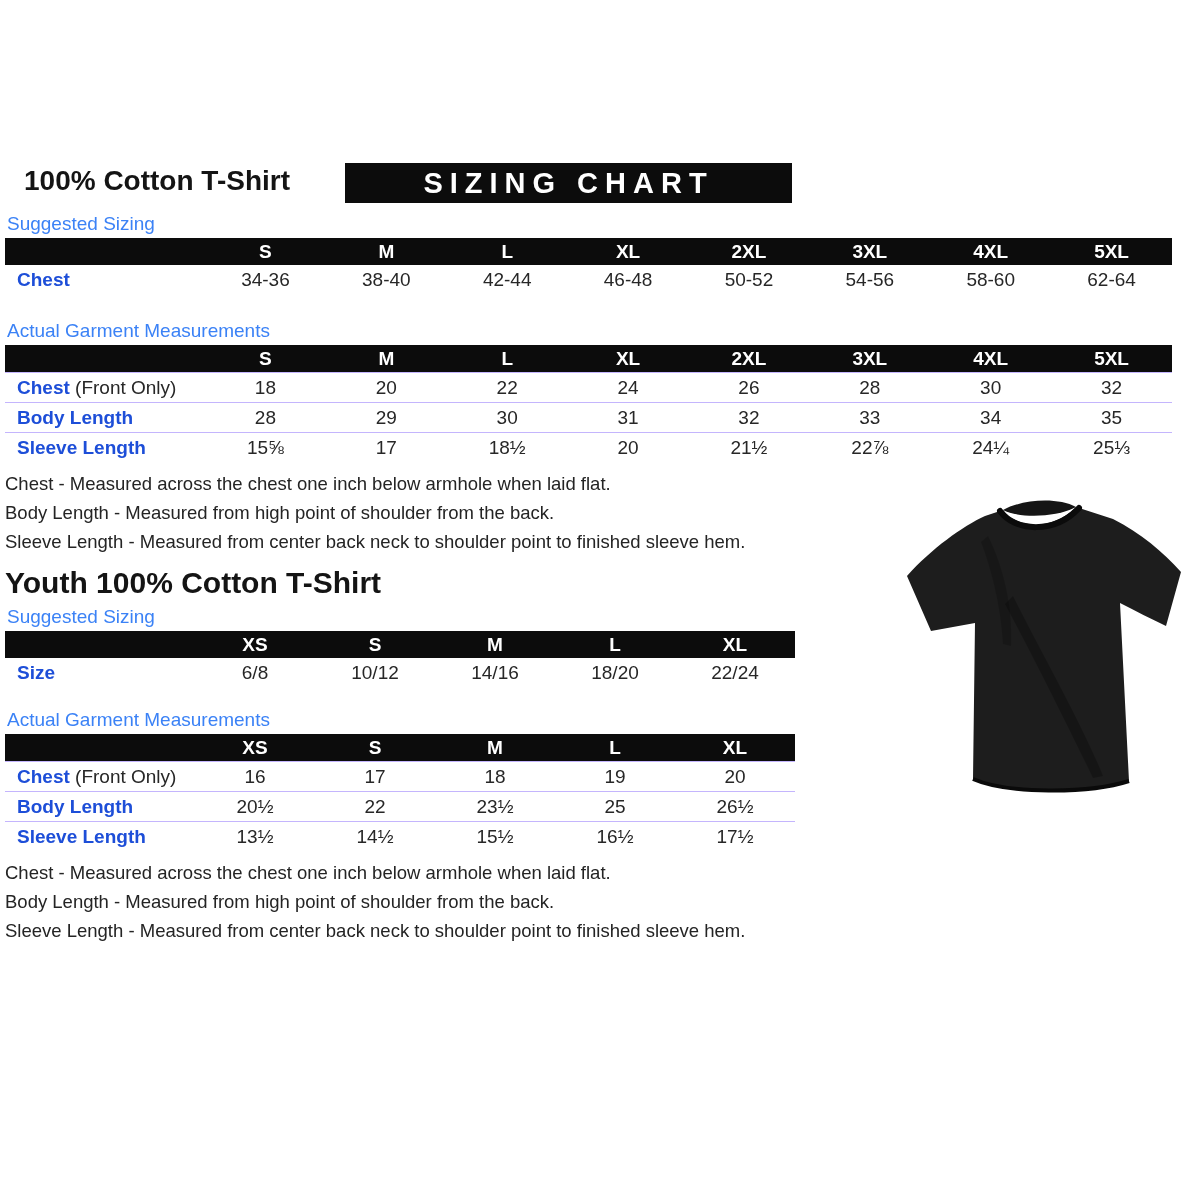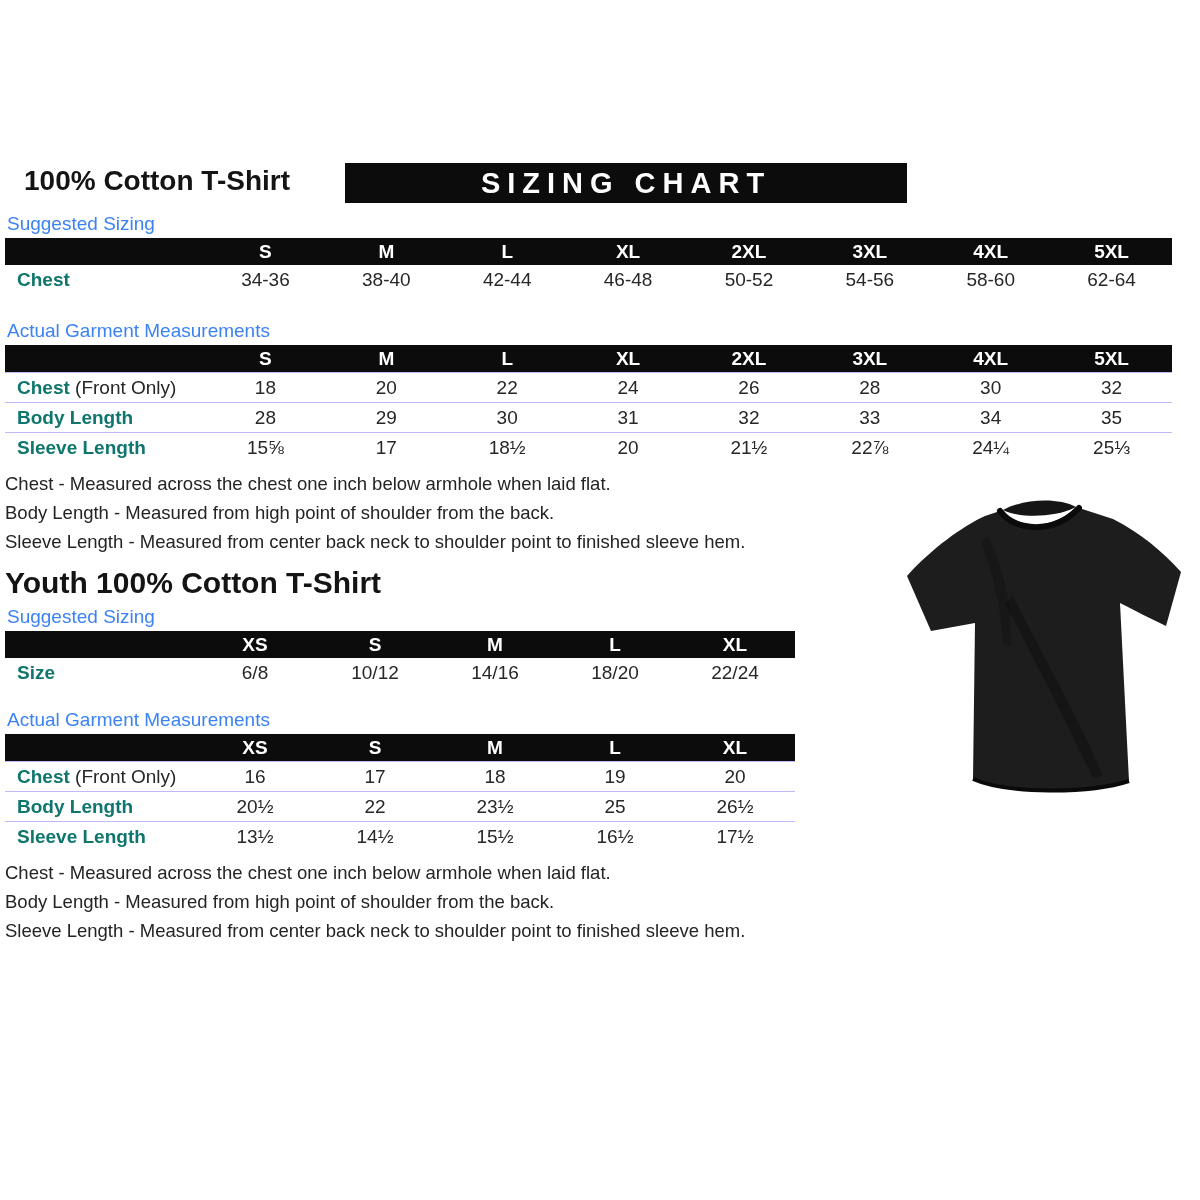--- a/index.html
+++ b/index.html
@@ -5,42 +5,42 @@
   html,body { margin:0; padding:0; background:#ffffff; }
   .page {
     position:relative; width:1200px; height:1200px; background:#ffffff;
     font-family:"Liberation Sans", sans-serif; color:#1f1f1f; overflow:hidden;
   }
   .content { position:absolute; top:163px; left:5px; width:1190px; }
 
   .topbar { position:relative; height:42px; }
   .main-title { position:absolute; left:19px; top:2px; font-size:28px; font-weight:bold; color:#141414; white-space:nowrap; }
   .banner {
-    position:absolute; left:340px; top:0; width:562px; height:40px;
+    position:absolute; left:340px; top:0; width:447px; height:40px;
     background:var(--banner_bg,#0c0c0c); color:#fff; font-size:29px; font-weight:bold;
     letter-spacing:7px; text-align:center; line-height:41px; white-space:nowrap;
   }
 
   .section-label { font-size:19px; color:#3b82f6; margin:0 0 3px 2px; line-height:22px; }
   .lbl-suggested-1 { margin-top:8px; }
   .lbl-actual-1    { margin-top:26px; }
   .youth-title { font-size:30px; font-weight:bold; color:#141414; margin:14px 0 0 0; line-height:34px; }
   .lbl-suggested-2 { margin-top:6px; }
   .lbl-actual-2    { margin-top:22px; }
 
   table { border-collapse:collapse; table-layout:fixed; }
   table.adult-w { width:1167px; }
   table.youth-w { width:790px; }
   th {
     background:var(--header_bar,#0c0c0c); color:#ffffff; font-size:19px; font-weight:bold;
     height:27px; padding:0; text-align:center;
   }
   td { font-size:19px; color:#272727; height:29px; padding:0; text-align:center; }
   td.lbl { text-align:left; padding-left:12px; white-space:nowrap; }
-  td.lbl b { color:#0f766e;margin-top:26px; }
+  td.lbl b { color:#1d4ed8;margin-top:26px; }
   table.measured tr + tr td { border-top:1px solid #c4b5fd; }
   col.c-lbl-adult { width:200px; }
   col.c-lbl-youth { width:190px; }
 
   .notes { margin-top:12px; }
   .note-line { font-size:18.5px; color:#242424; margin:0 0 9px 0; line-height:20px; }
 
   .tshirt-wrap { position:absolute; left:893px; top:476px; width:302px; height:334px; }
 </style>
 </head>

